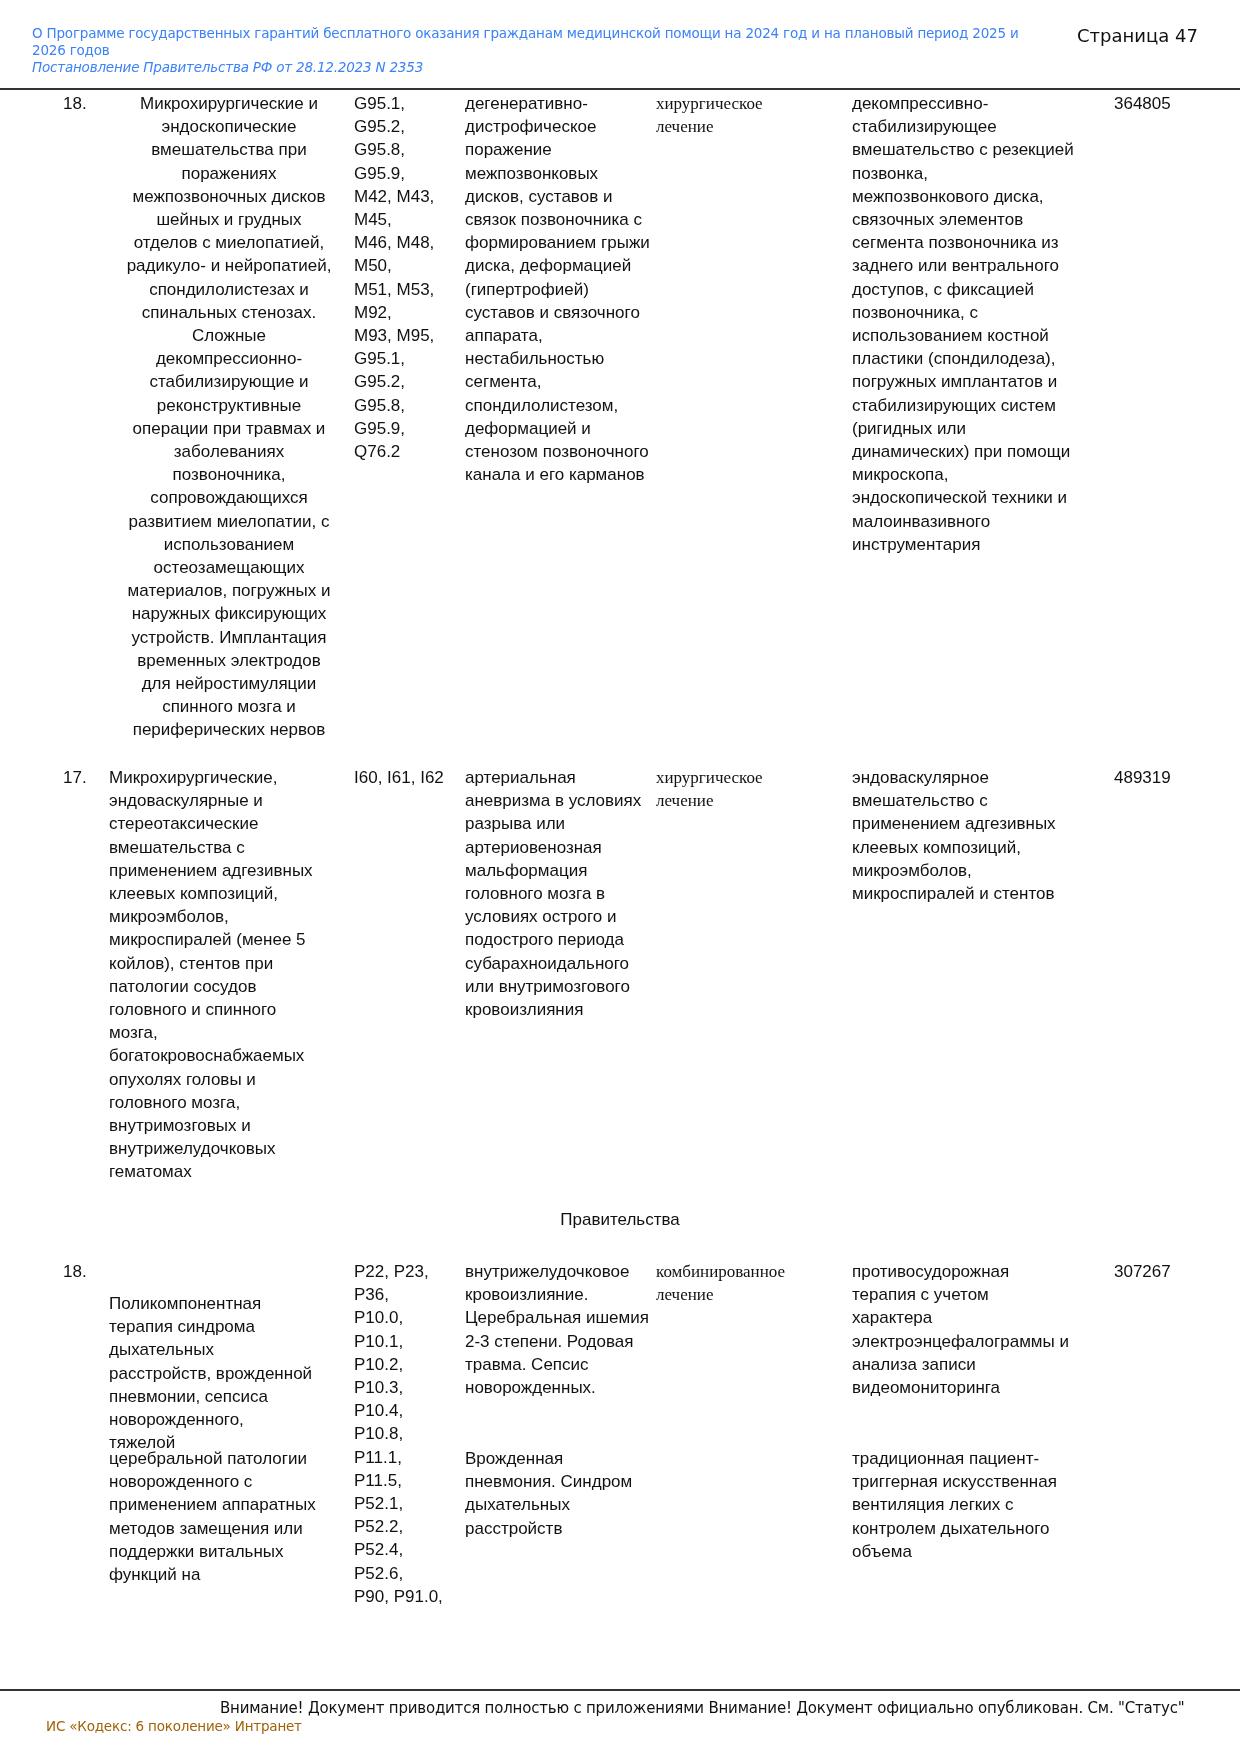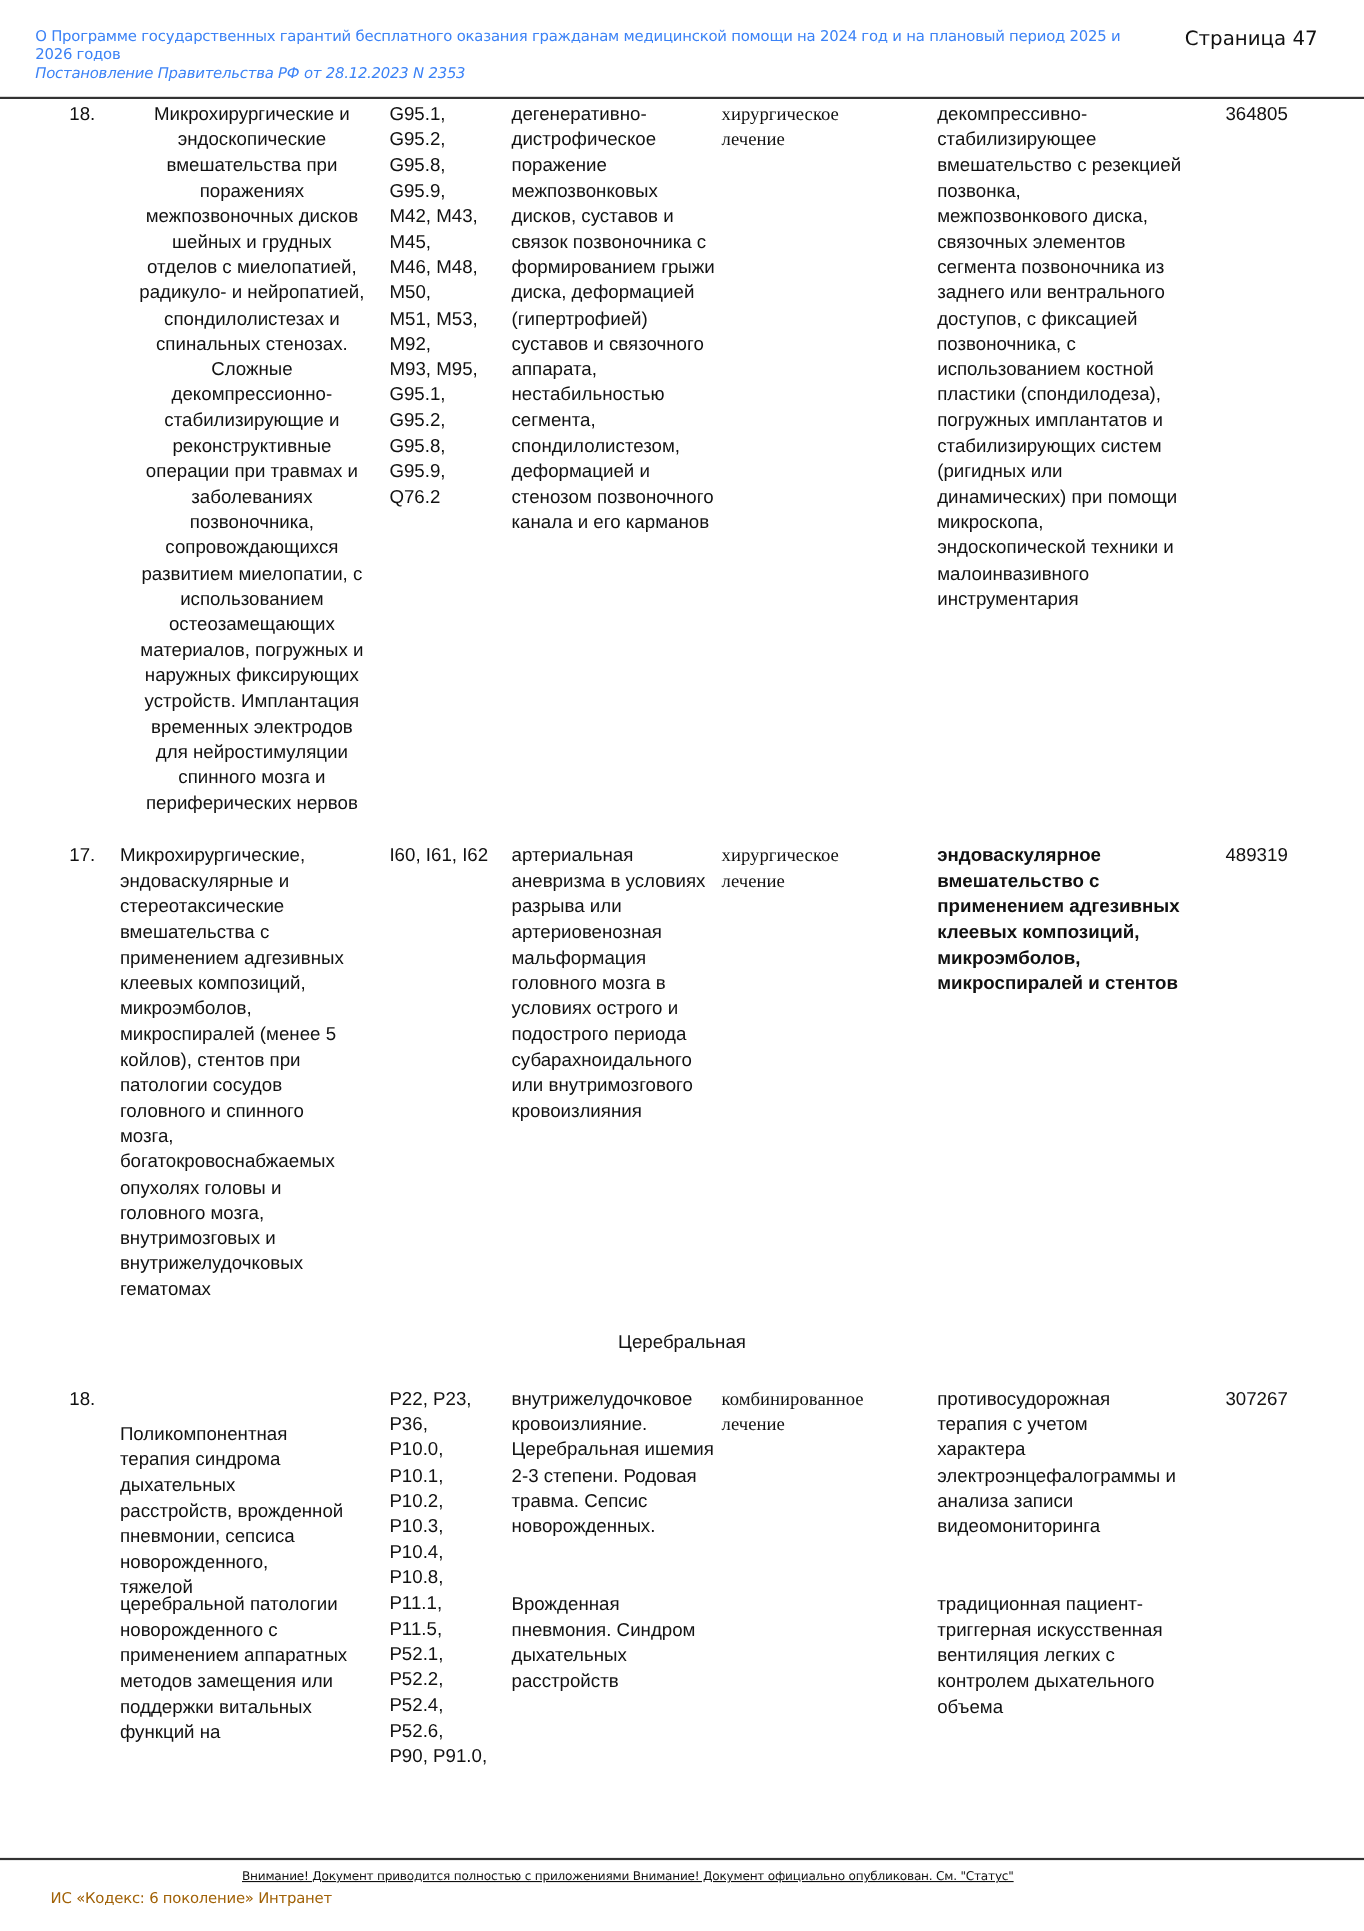--- a/index.html
+++ b/index.html
@@ -11,21 +11,21 @@
   .rule { position: absolute; left: 0; width: 1240px; height: 0; border-top: 2px solid #333; }
   .cell { position: absolute; font-family: "Liberation Sans", sans-serif; font-size: 17px; line-height: 23.2px; color: #111; white-space: pre-line; }
   .num  { left: 63px; }
   .c1 { left: 109px; width: 240px; }
   .c2 { left: 354px; width: 105px; }
   .c3 { left: 465px; width: 220px; }
   .c4 { left: 656px; width: 165px; font-family: Liberation Serif, serif; }
   .c5 { left: 852px; width: 260px; }
   .c6 { left: 1114px; width: 110px; }
   .section { position: absolute; left: 0; width: 1240px; text-align: center; font-family: "Liberation Sans", sans-serif; font-size: 17px; color: #111; }
-  .ftr1 { position: absolute; left: 220px; top: 1699px; font-family: "DejaVu Sans", sans-serif; font-size: 11px; color: #111; letter-spacing: -0.2px; text-decoration: underline; }
+  .ftr1 { position: absolute; left: 220px; top: 1699px; font-family: "DejaVu Sans", sans-serif; font-size: 15px; color: #111; letter-spacing: -0.2px; }
   .ftr2 { position: absolute; left: 46px; top: 1718px; font-family: "DejaVu Sans", sans-serif; font-size: 13.5px; color: #a16207; letter-spacing: -0.2px; }
 </style>
 </head>
 <body>
 
 <div class="hdr hdr-title">О Программе государственных гарантий бесплатного оказания гражданам медицинской помощи на 2024 год и на плановый период 2025 и 2026 годов</div>
 <div class="hdr hdr-sub">Постановление Правительства РФ от 28.12.2023 N 2353</div>
 <div class="hdr-page">Страница 47</div>
 
 <div class="rule" style="top:88px;"></div>
@@ -145,30 +145,30 @@
 артериовенозная
 мальформация
 головного мозга в
 условиях острого и
 подострого периода
 субарахноидального
 или внутримозгового
 кровоизлияния</div>
   <div class="cell c4" style="top:766px;">хирургическое
 лечение</div>
-  <div class="cell c5" style="top:766px;font-weight:bold;">эндоваскулярное
+  <div class="cell c5" style="top:766px;">эндоваскулярное
 вмешательство с
 применением адгезивных
 клеевых композиций,
 микроэмболов,
 микроспиралей и стентов</div>
   <div class="cell c6" style="top:766px;">489319</div>
 </div>
 
-<div class="section" style="top:1210px;">Церебральная</div>
+<div class="section" style="top:1210px;">Правительства</div>
 
 <div>
   <div class="cell num" style="top:1260px;">18.</div>
   <div class="cell c1" style="top:1276px;margin-top:16px;">Поликомпонентная
 терапия синдрома
 дыхательных
 расстройств, врожденной
 пневмонии, сепсиса
 новорожденного,
 тяжелой</div>

